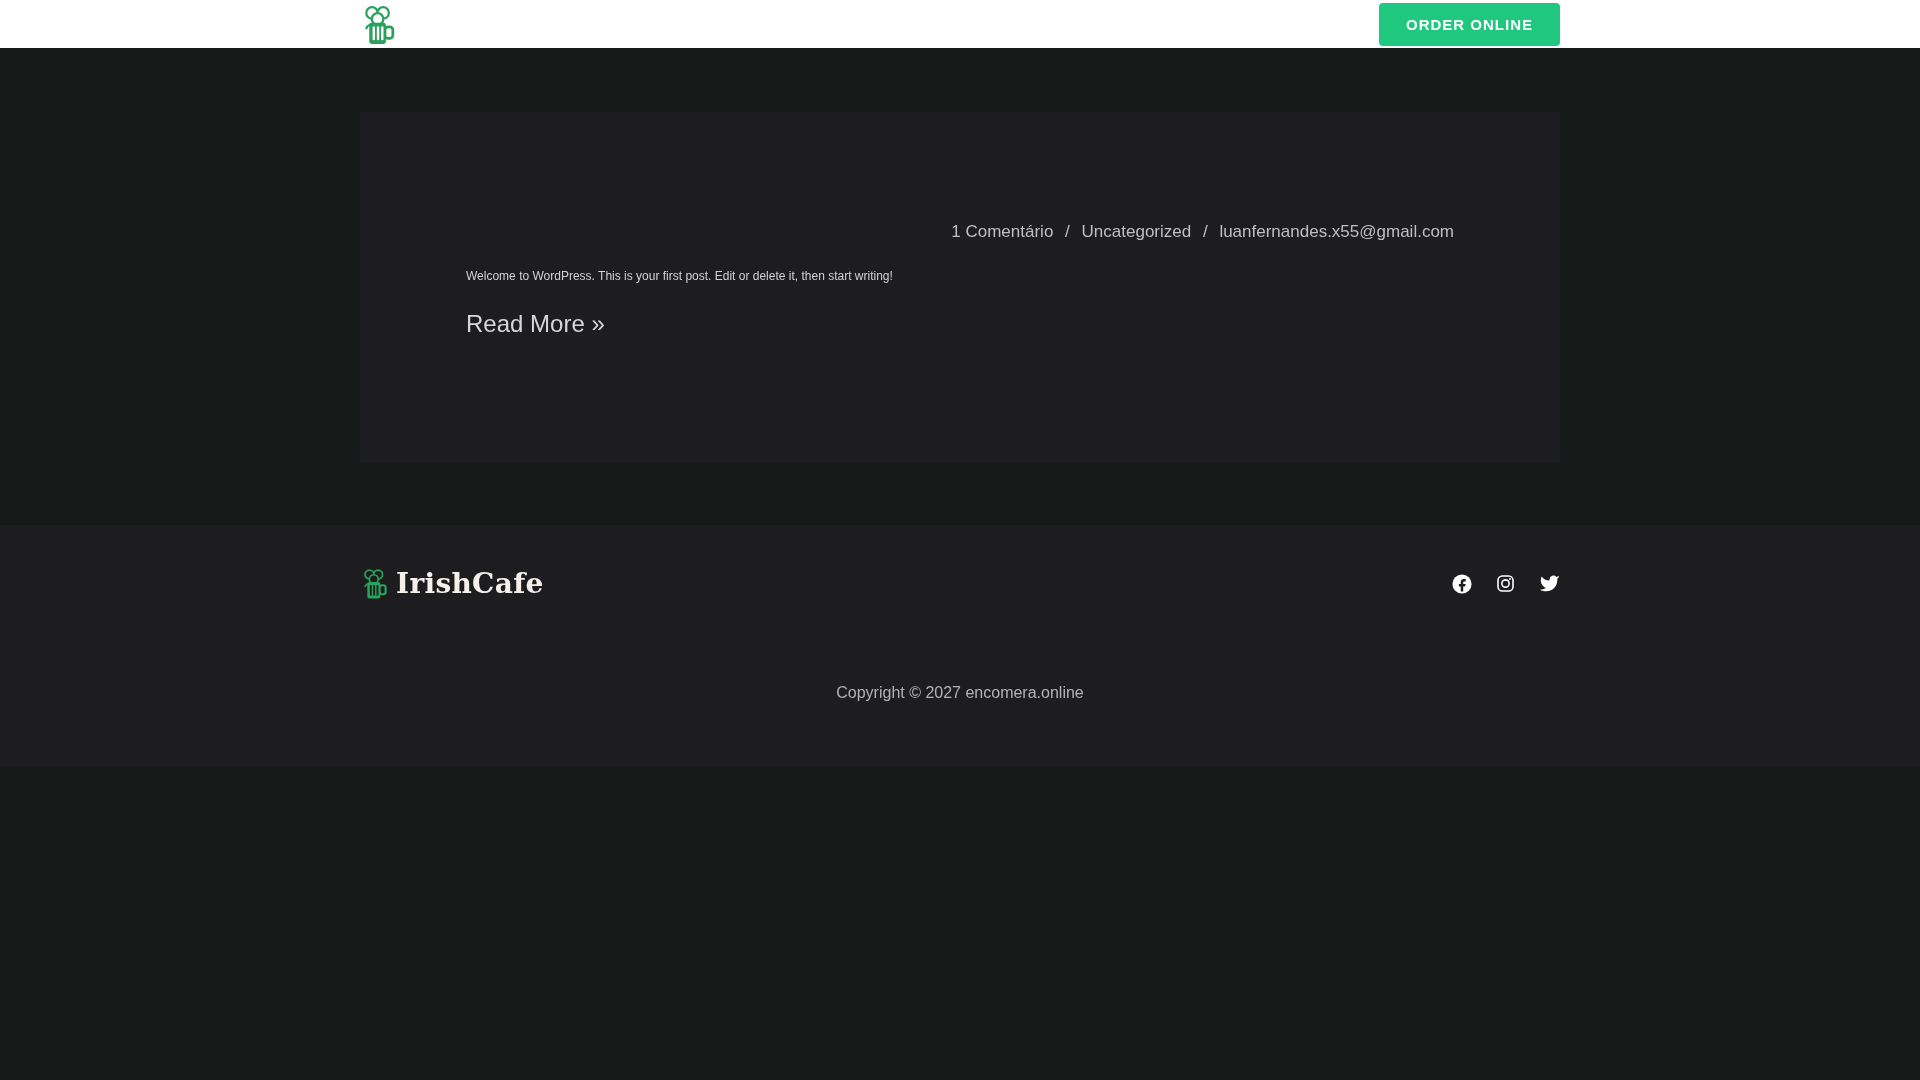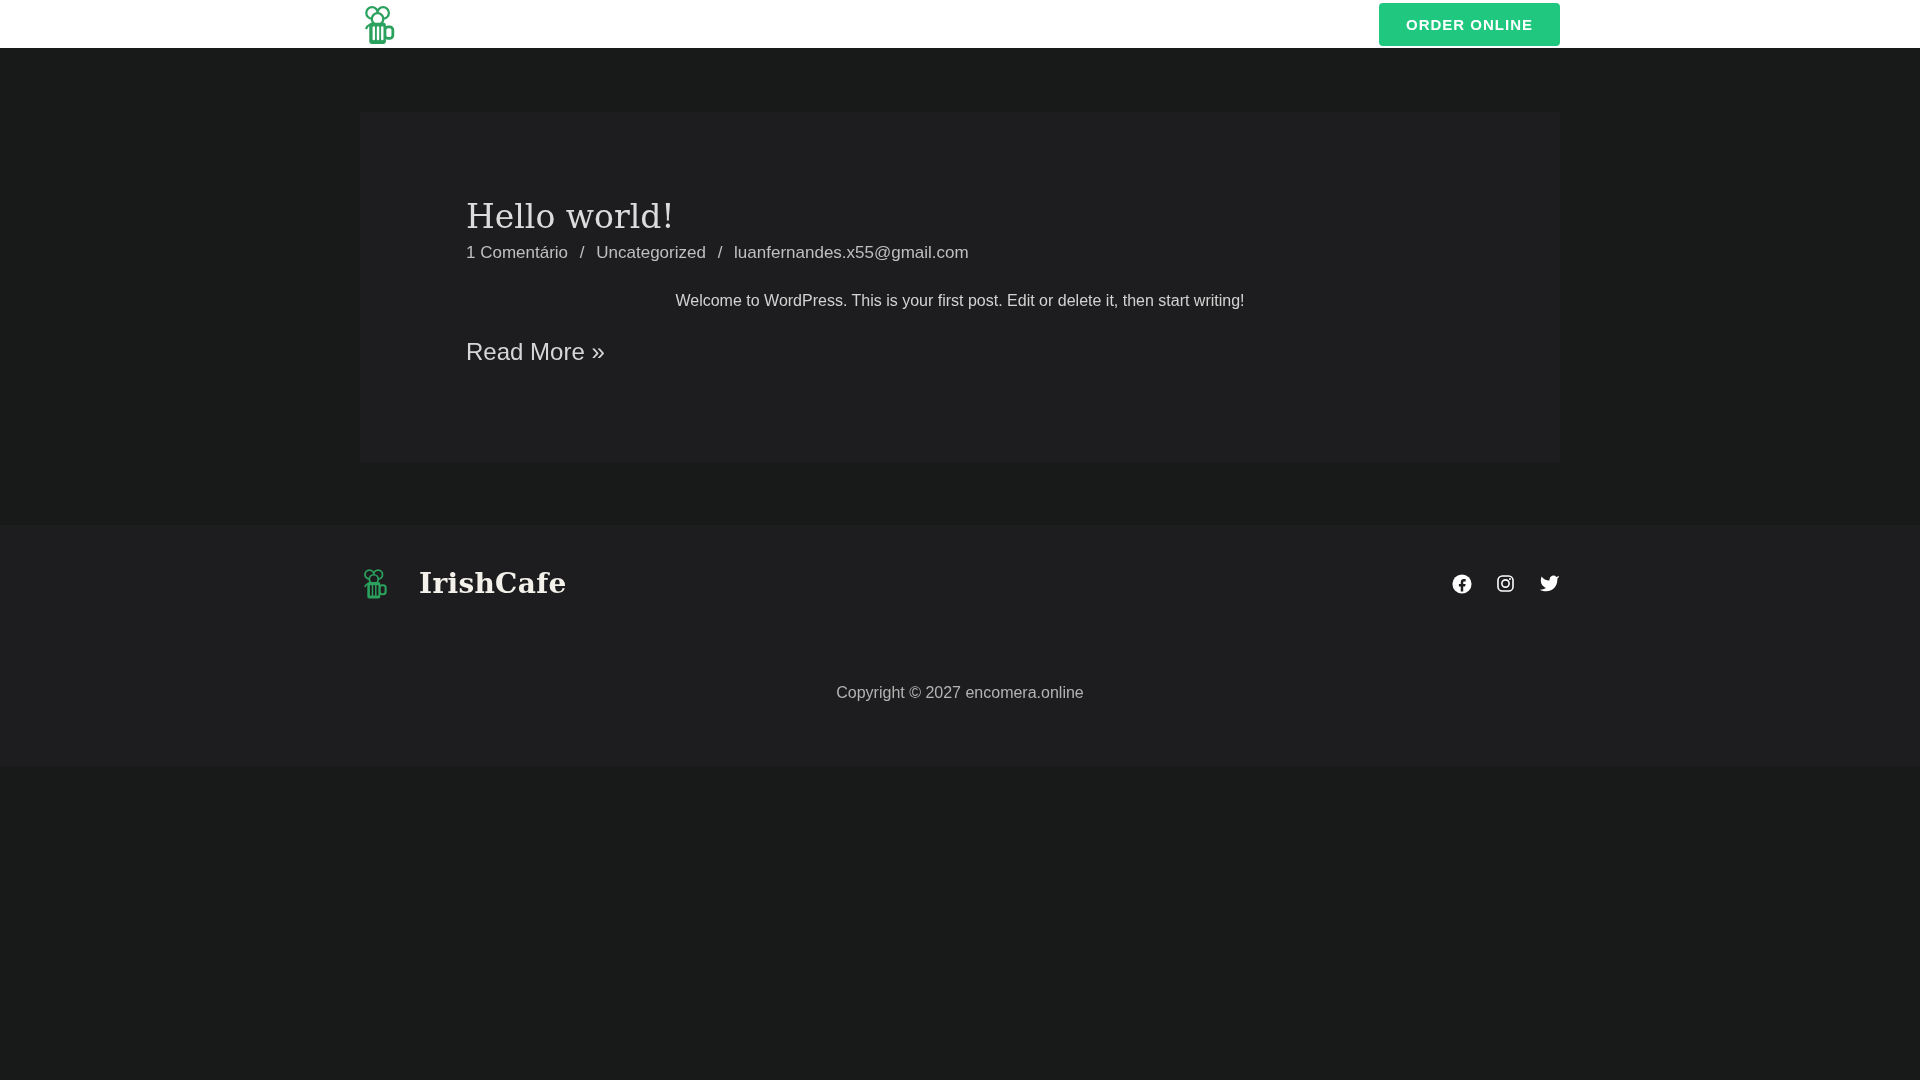--- a/index.html
+++ b/index.html
@@ -41,39 +41,39 @@
   .main-area { height:477px; background:#171a19; }
   .post-card {
     width:1200px; height:350px; margin:0 auto; position:relative; top:64px;
     background:#1d1d1f; padding:84px 106px;
   }
   .post-title {
     font-size:33px; font-weight:400; color:#dcdcdc; line-height:1.25;
   }
   .post-title a { color:#dcdcdc; text-decoration:none; cursor:pointer; }
   .post-meta {
-    margin-top:4px; font-size:17px; color:#bfbfbf; line-height:1.4;
+    margin-top:24px; font-size:17px; color:#bfbfbf; line-height:1.4;text-align:right;
   }
   .post-meta a { color:#bfbfbf; text-decoration:none; cursor:pointer; }
   .post-meta .sep { margin:0 7px; }
   .post-excerpt {
-    margin-top:23px; font-size:16px; color:#d2d2d2; line-height:1.6;text-align:center;
+    margin-top:23px; font-size:12px; color:#d2d2d2; line-height:1.6;
   }
   .read-more {
     display:inline-block; margin-top:24px; font-size:24px; color:#d6d6d6;
     text-decoration:none; cursor:pointer;
   }
 
   
   .site-footer { height:241px; background:#1d1d1f; padding-top:42px; }
   .footer-inner {
     width:1200px; margin:0 auto;
     display:flex; align-items:center; justify-content:space-between;
   }
-  .footer-brand { display:flex; align-items:center; gap:30px; }
+  .footer-brand { display:flex; align-items:center; gap:7px; }
   .brand-name {
     font-family:"DejaVu Serif", serif; font-weight:700;
     font-size:28px; color:#f4f1eb; letter-spacing:0.3px;
   }
   .social-links { display:flex; align-items:center; gap:24px; }
   .social-links a { display:inline-flex; cursor:pointer; }
   .copyright {
     margin-top:84px; text-align:center; font-size:16px; color:#b3b3b3;
   }
 </style>
@@ -94,23 +94,20 @@
         <rect class="stripe" x="18.2" y="25" width="2.6" height="15" rx="1.3"></rect>
         <rect class="stripe" x="22.8" y="25" width="2.6" height="15" rx="1.3"></rect>
       </svg>
     </a>
     <a class="order-btn">ORDER ONLINE</a>
   </div>
 </header>
 
 <main class="main-area">
   <article class="post-card">
-    <h2 class="post-title serif">
-      <a>Hello world!</a>
-    </h2>
     <div class="post-meta">
       <a>1 Comentário</a>
       <span class="sep">/</span>
       <a>Uncategorized</a>
       <span class="sep">/</span>
       <a>luanfernandes.x55@gmail.com</a>
     </div>
     <p class="post-excerpt">Welcome to WordPress. This is your first post. Edit or delete it, then start writing!</p>
     <a class="read-more">Read More »</a>
   </article>

